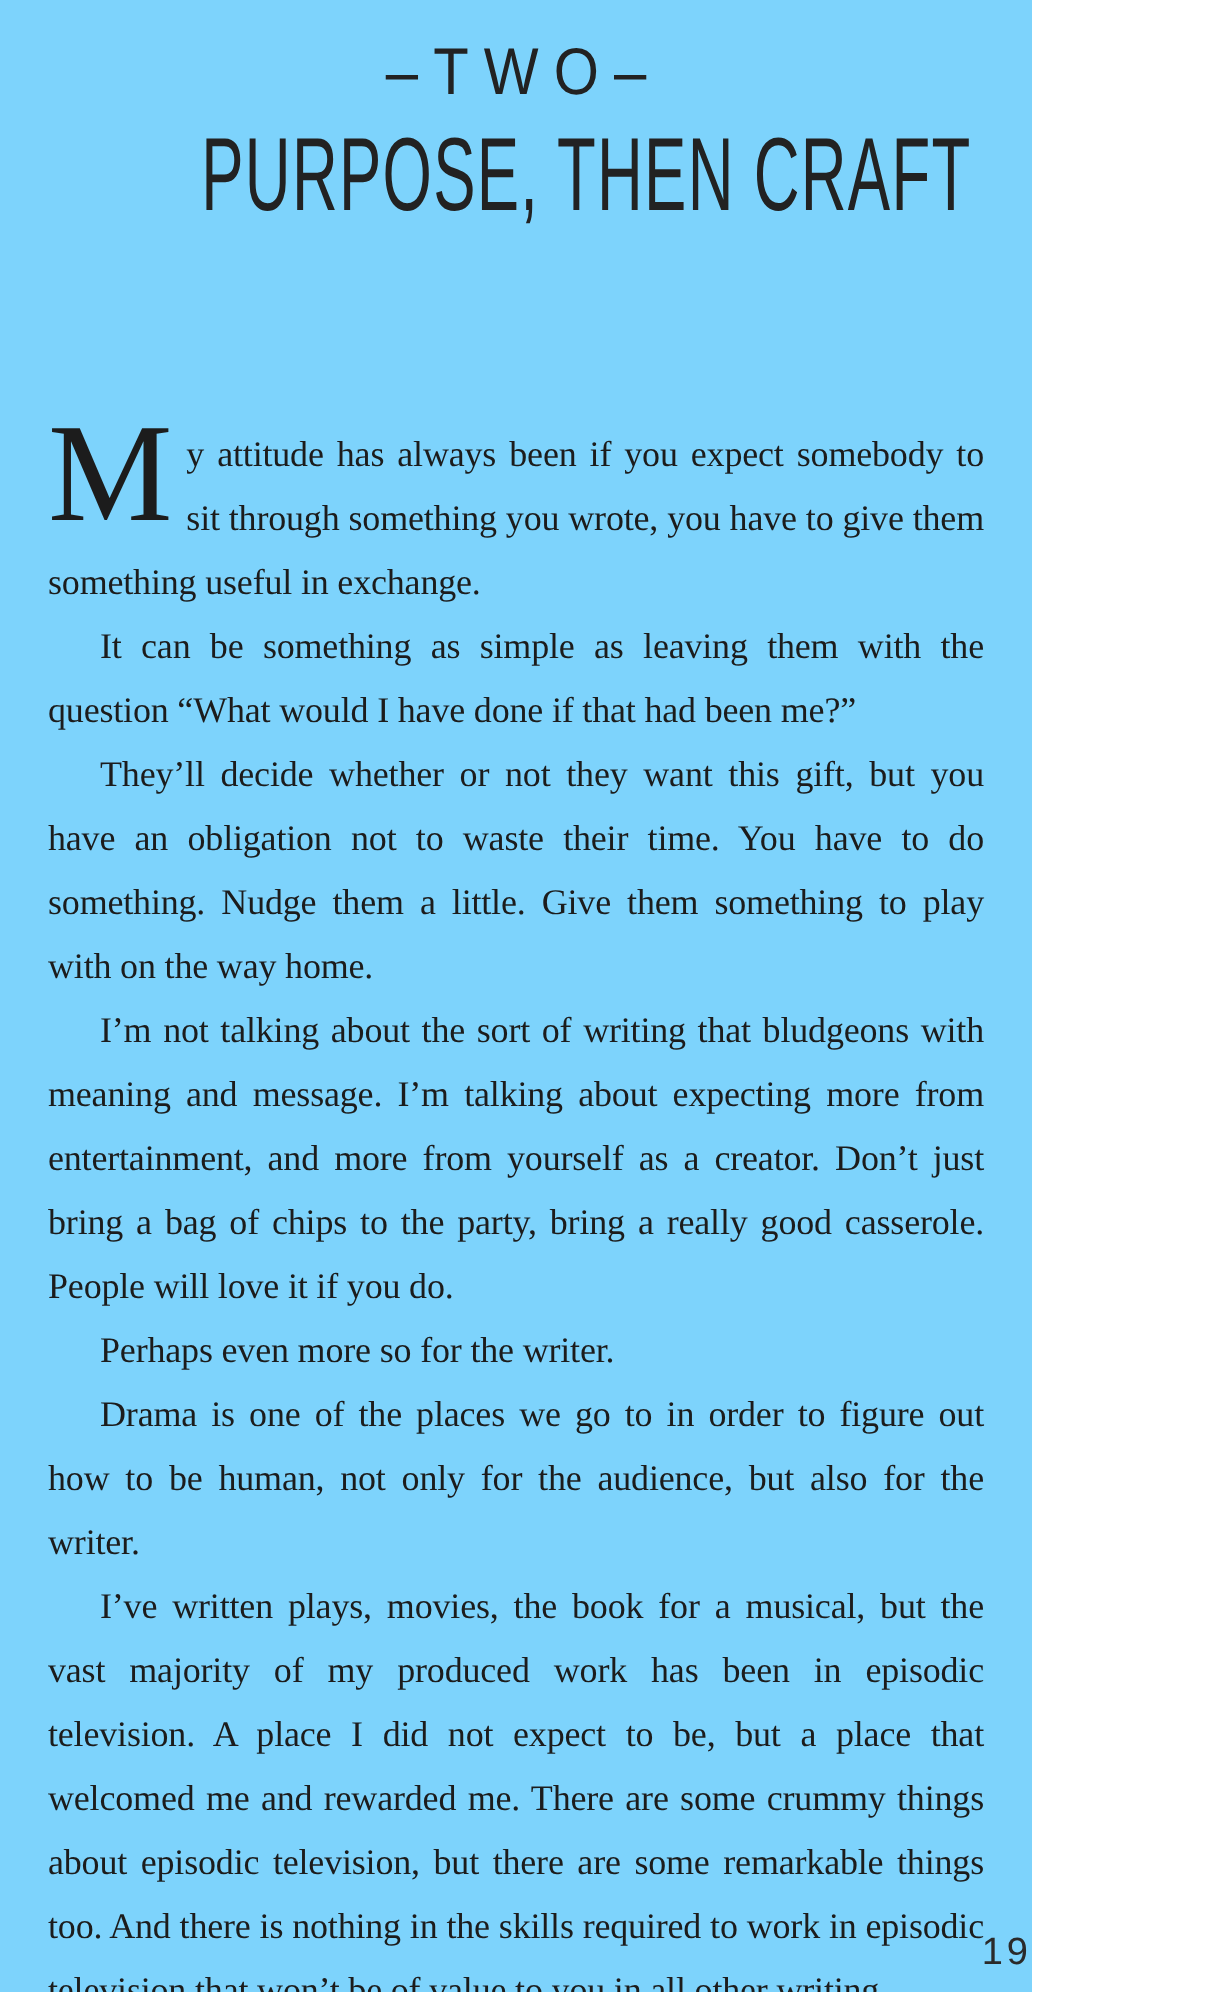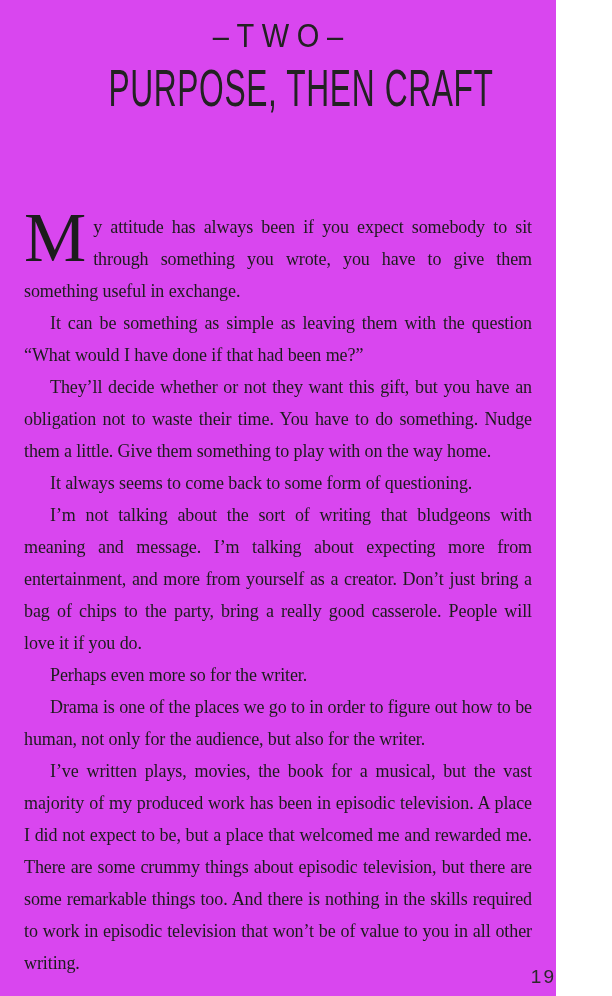--- a/index.html
+++ b/index.html
@@ -2,23 +2,23 @@
 <html><head>
 <meta charset="utf-8">
 <style>
   html, body {
     margin: 0;
     padding: 0;
     background: #ffffff;
   }
   .book-page {
     position: relative;
-    width: 556px;
+    width: 516px;
     height: 996px;
-    background: #d946ef;
+    background: #7dd3fc;
     color: #1c1c1c;
     overflow: hidden;
     font-family: "Liberation Serif", serif;
   }
   .chapter-header {
     padding-top: 16px;
     text-align: center;
   }
   .chapter-number {
     font-family: "Liberation Sans", sans-serif;
@@ -87,21 +87,20 @@
 
   <header class="chapter-header">
     <div class="chapter-number">–TWO–</div>
     <h1 class="chapter-title">PURPOSE, THEN CRAFT</h1>
   </header>
 
   <main class="body-text">
     <p class="first-para"><span class="drop-cap">M</span><span>y attitude has always been if you expect somebody to sit through something you wrote, you have to give them something useful in exchange.</span></p>
     <p>It can be something as simple as leaving them with the question “What would I have done if that had been me?”</p>
     <p>They’ll decide whether or not they want this gift, but you have an obligation not to waste their time. You have to do something. Nudge them a little. Give them something to play with on the way home.</p>
-    <p>It always seems to come back to some form of questioning.</p>
     <p>I’m not talking about the sort of writing that bludgeons with meaning and message. I’m talking about expecting more from entertainment, and more from yourself as a creator. Don’t just bring a bag of chips to the party, bring a really good casserole. People will love it if you do.</p>
     <p>Perhaps even more so for the writer.</p>
     <p>Drama is one of the places we go to in order to figure out how to be human, not only for the audience, but also for the writer.</p>
     <p>I’ve written plays, movies, the book for a musical, but the vast majority of my produced work has been in episodic television. A place I did not expect to be, but a place that welcomed me and rewarded me. There are some crummy things about episodic television, but there are some remarkable things too. And there is nothing in the skills required to work in episodic television that won’t be of value to you in all other writing.</p>
   </main>
 
   <footer class="page-footer">
     <span class="page-number">19</span>
   </footer>
 

